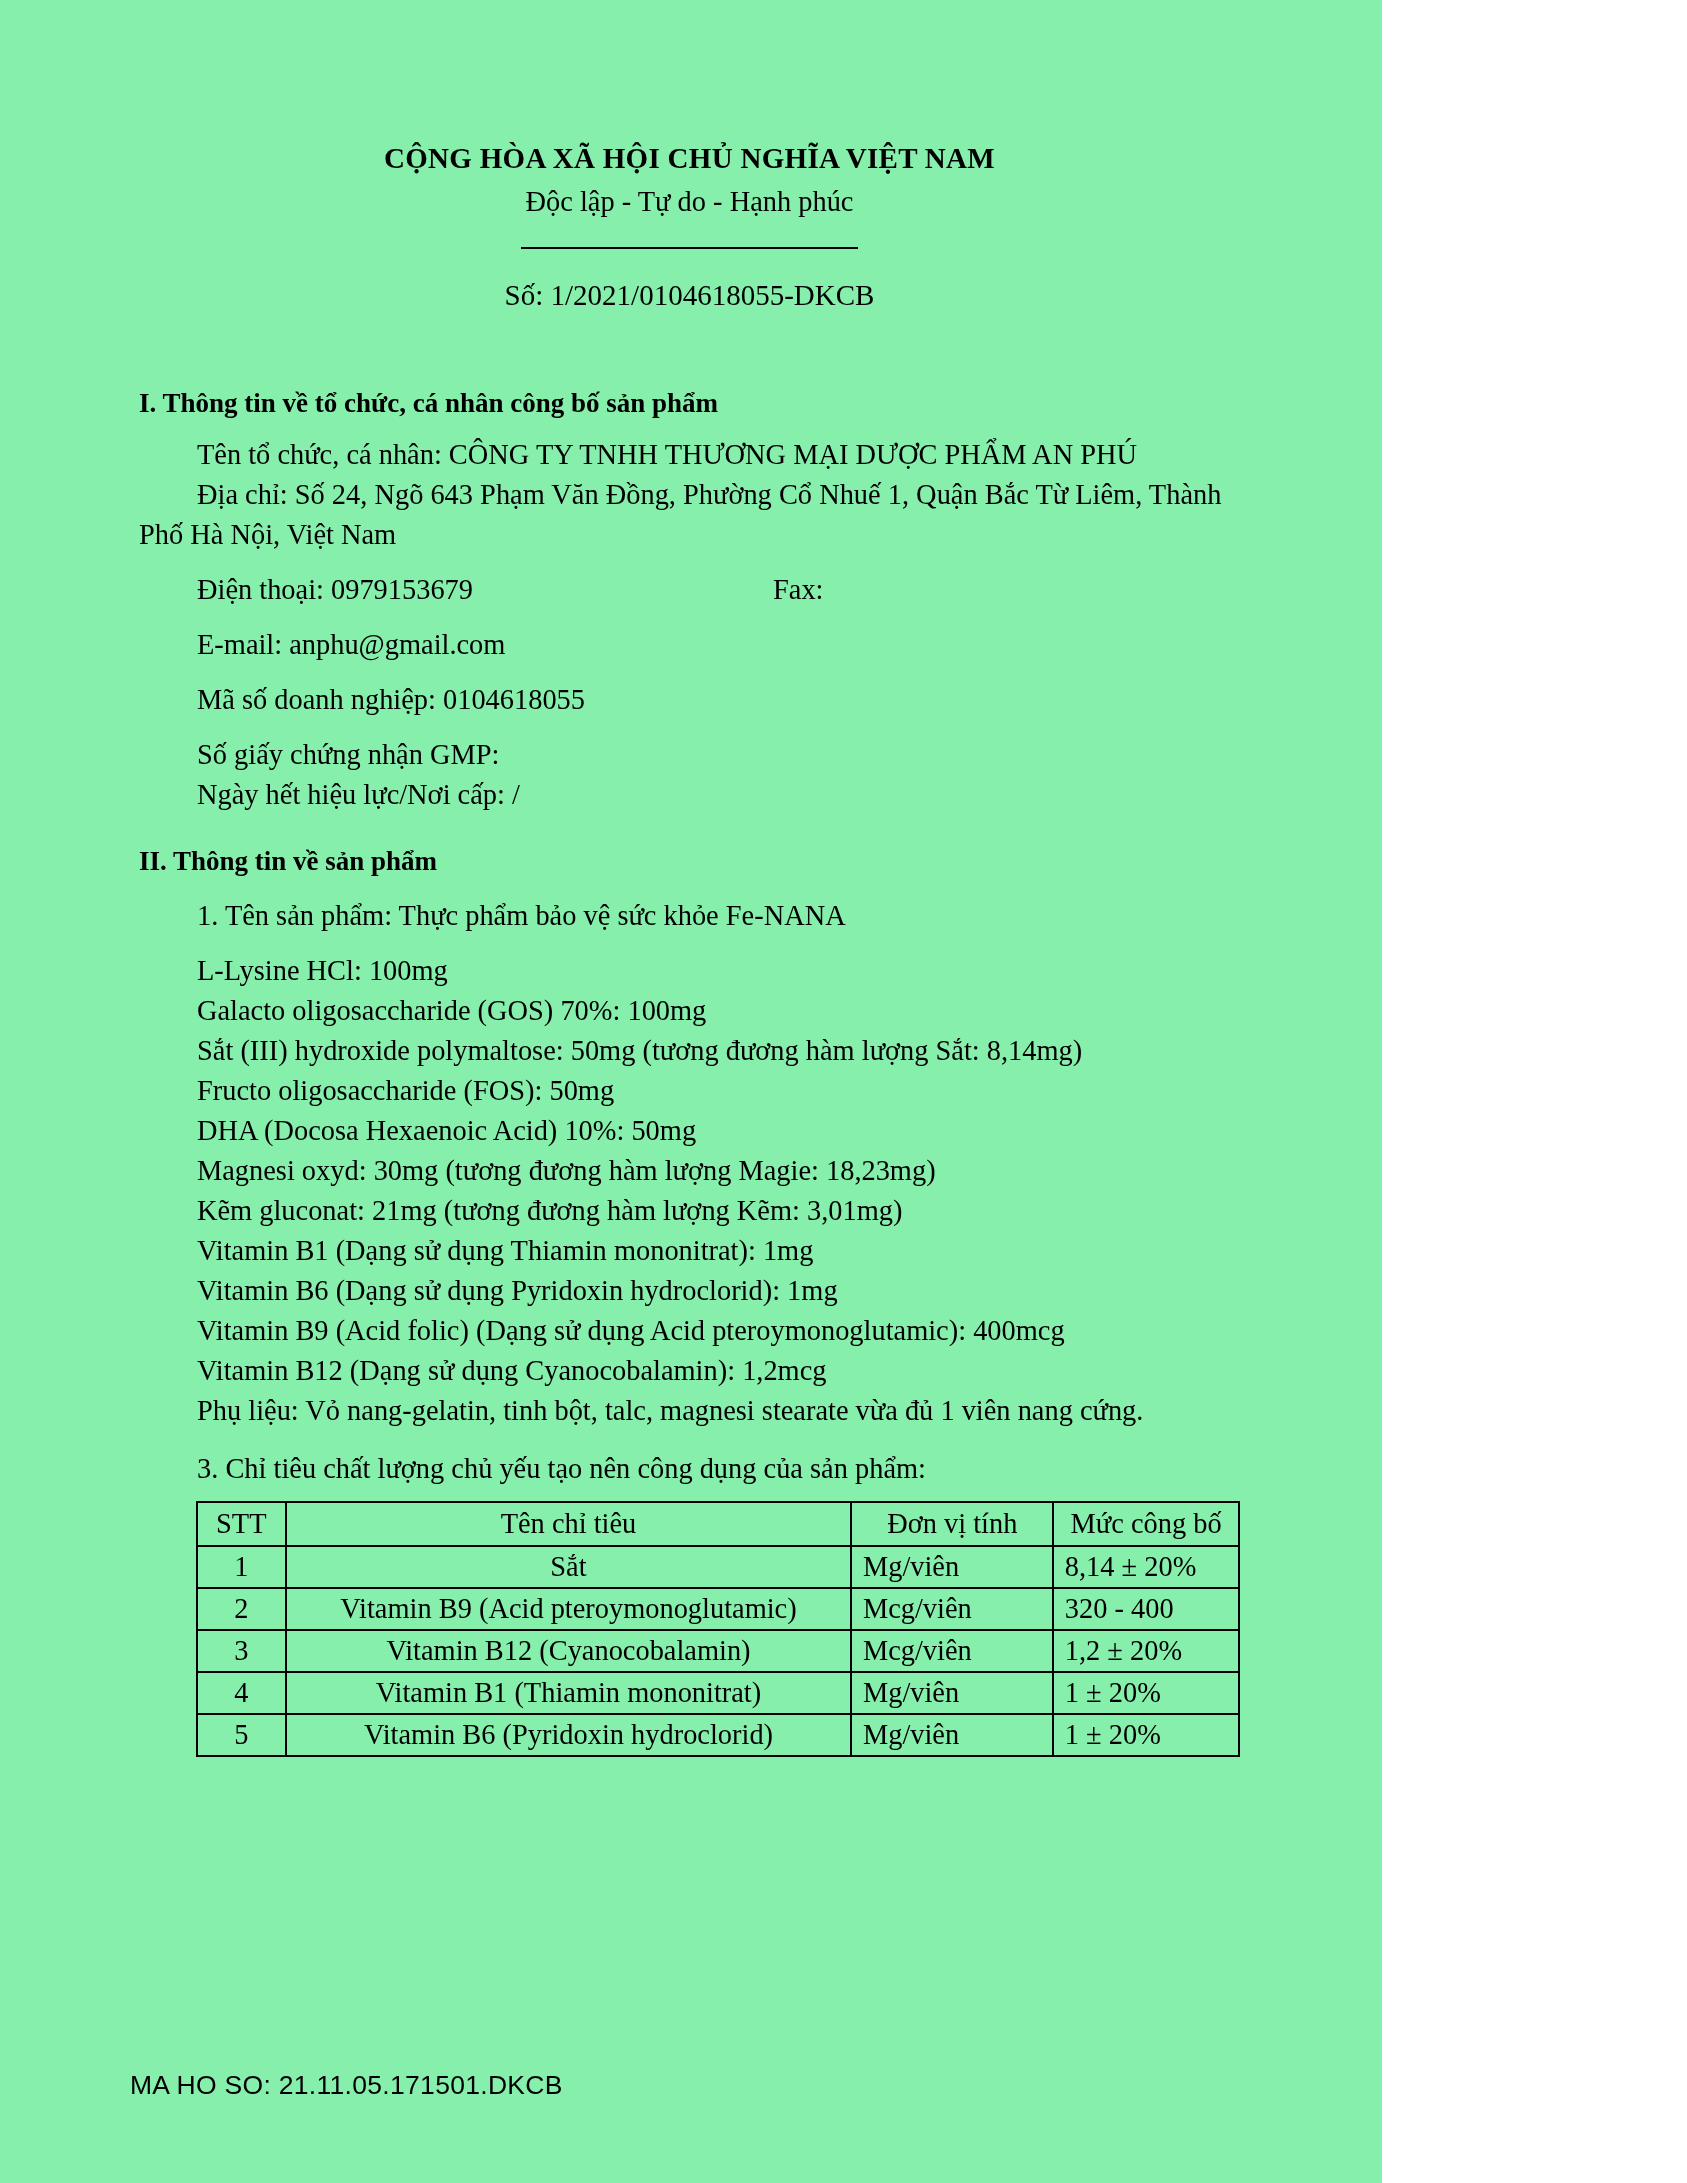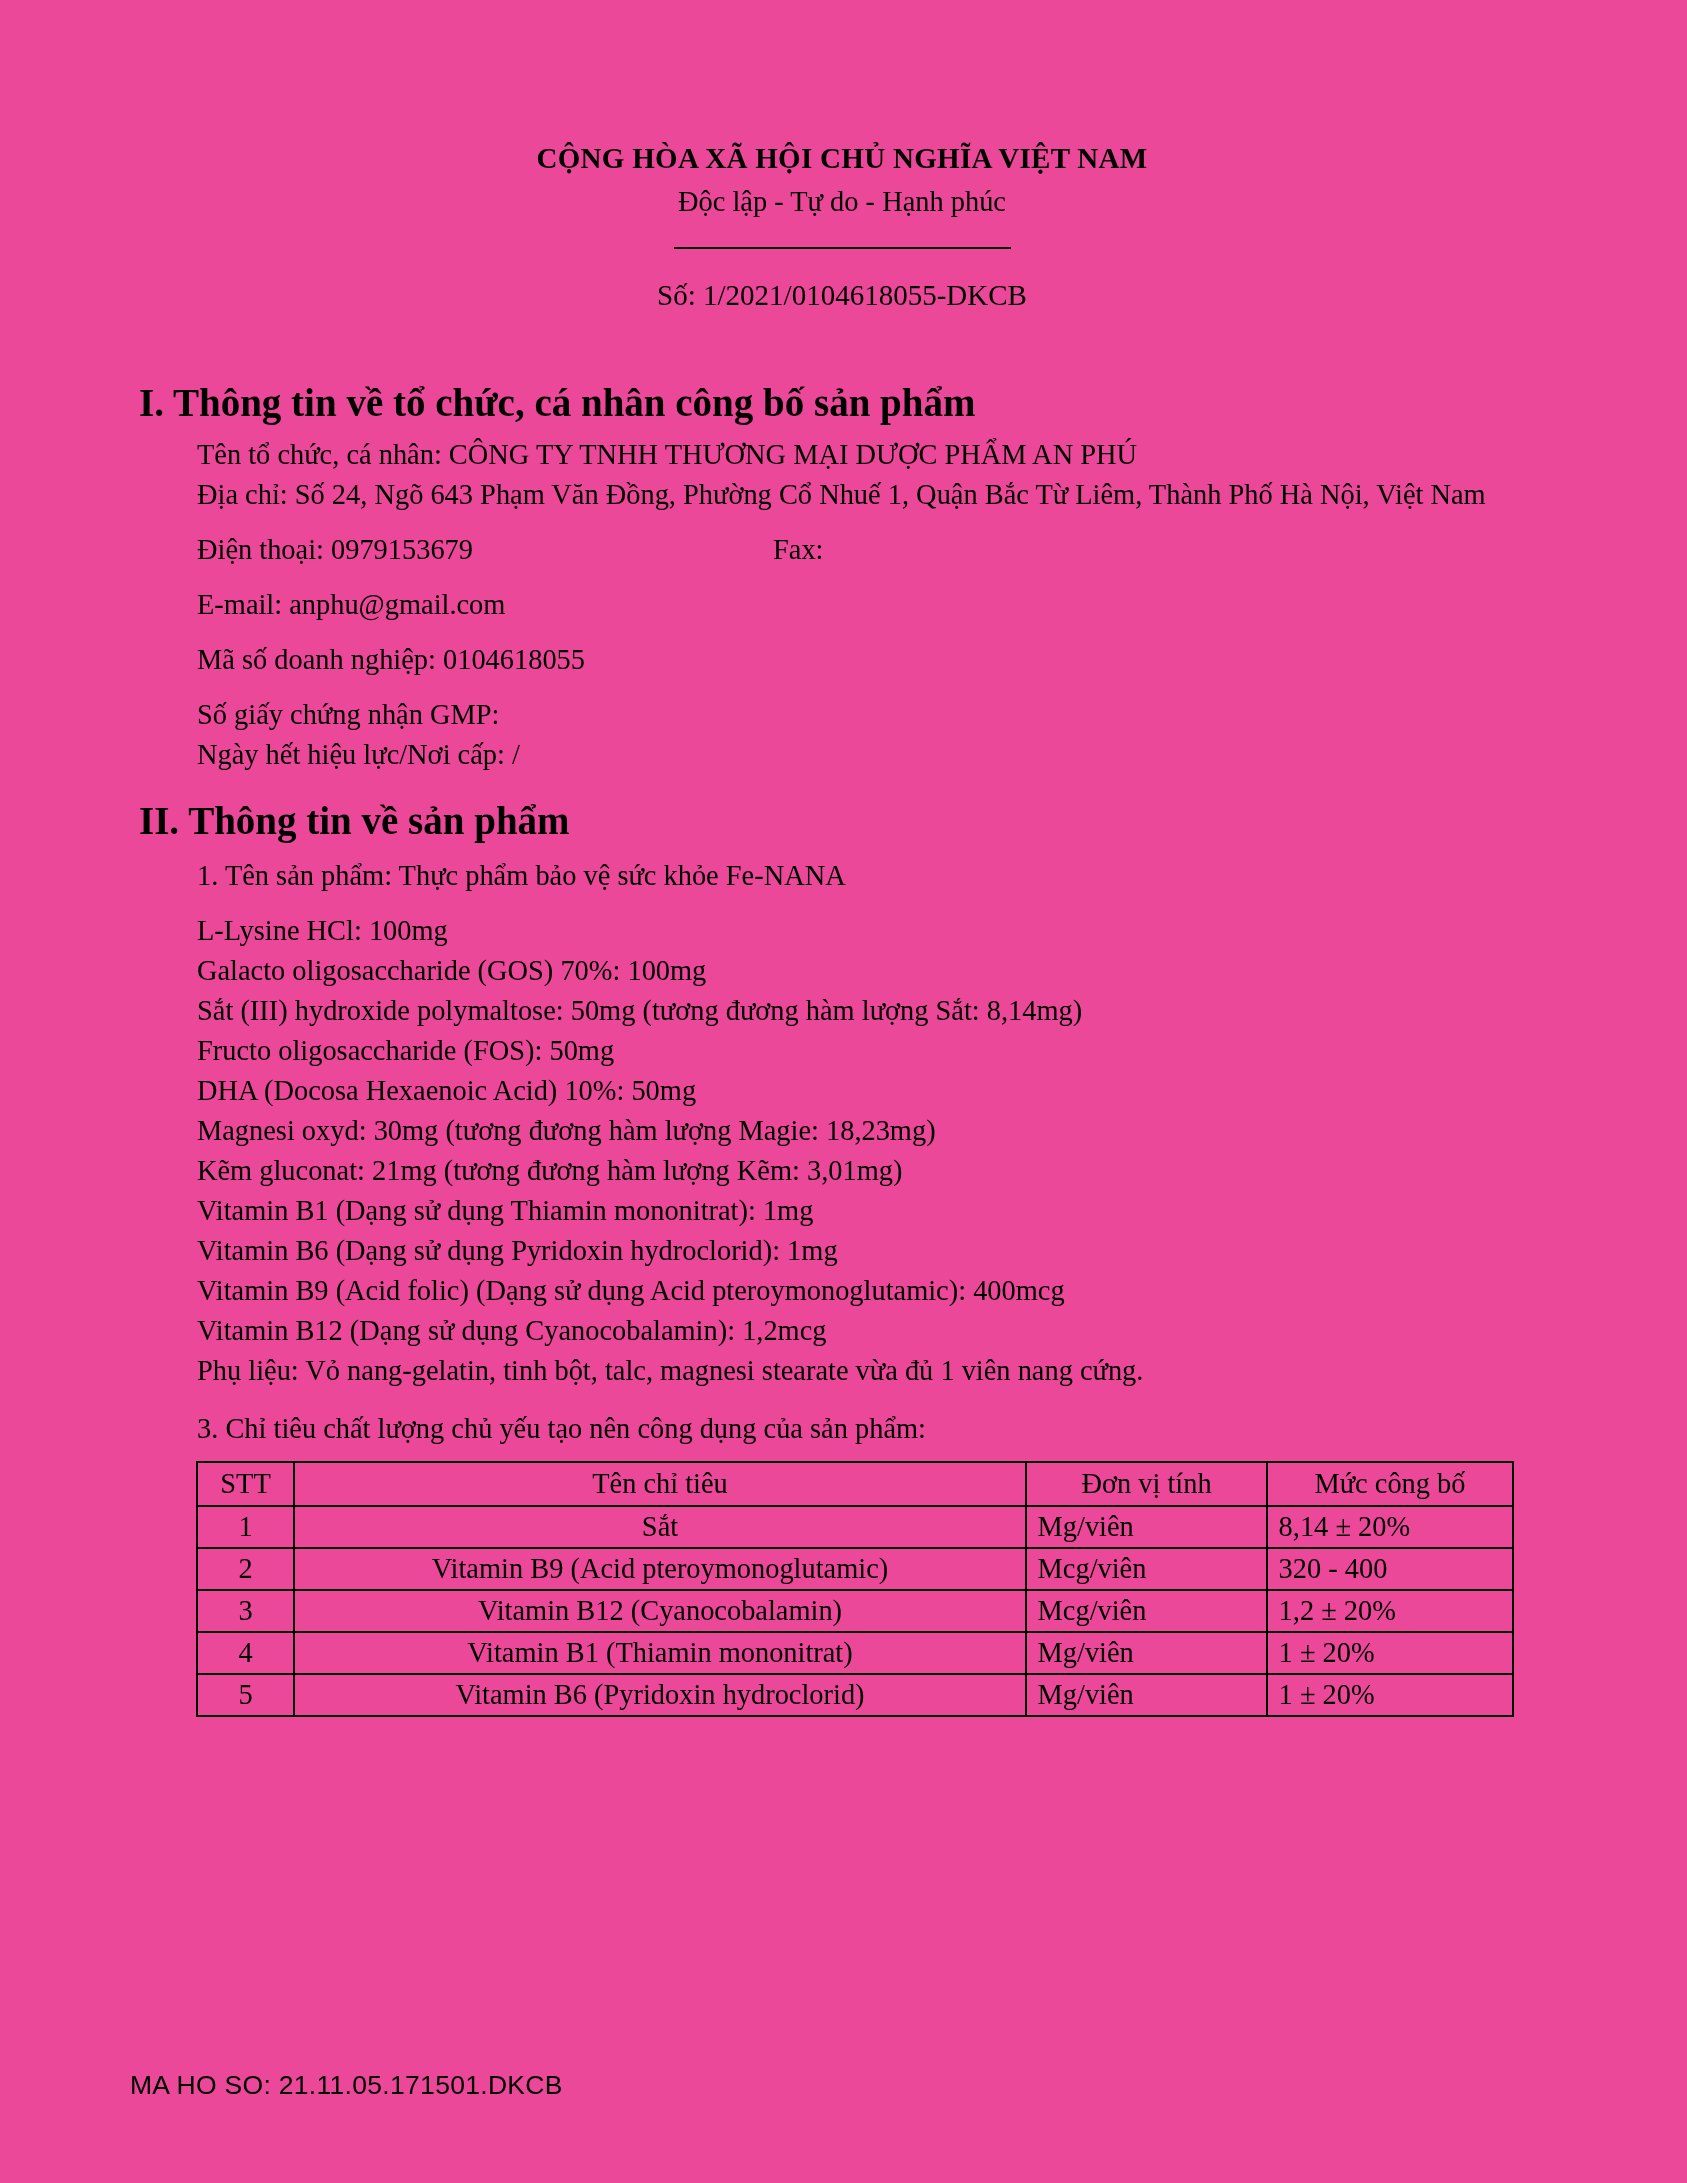--- a/index.html
+++ b/index.html
@@ -5,23 +5,23 @@
   * { margin: 0; padding: 0; box-sizing: border-box; }
   html, body { background: #ffffff; }
   body {
     width: 1687px;
     height: 2183px;
     font-family: "Liberation Serif", "DejaVu Serif", serif;
     color: #000000;
   }
   .page {
     position: relative;
-    width: 1687px;
+    width: 1382px;
     height: 2183px;
-    background: #ec4899;
+    background: #86efac;
     padding: 142px 142px 10px 139px;
     overflow: hidden;
   }
 
   
   .doc-header { text-align: center; }
   .national-title {
     font-size: 29px;
     font-weight: bold;
     letter-spacing: 0.3px;
@@ -42,21 +42,21 @@
     margin-top: 57px;
     letter-spacing: 0.7px;
   }
   .doc-number {
     font-size: 29px;
     margin-top: 30px;
   }
 
   
   .section-heading {
-    font-size: 39px;
+    font-size: 27px;
     font-weight: bold;
     line-height: 40px;
   }
   .s1-heading { margin-top: 71px; }
   .s2-heading { margin-top: 26.5px; }
   p.line {
     font-size: 28.4px;
     line-height: 40px;
     text-indent: 58px;
   }

